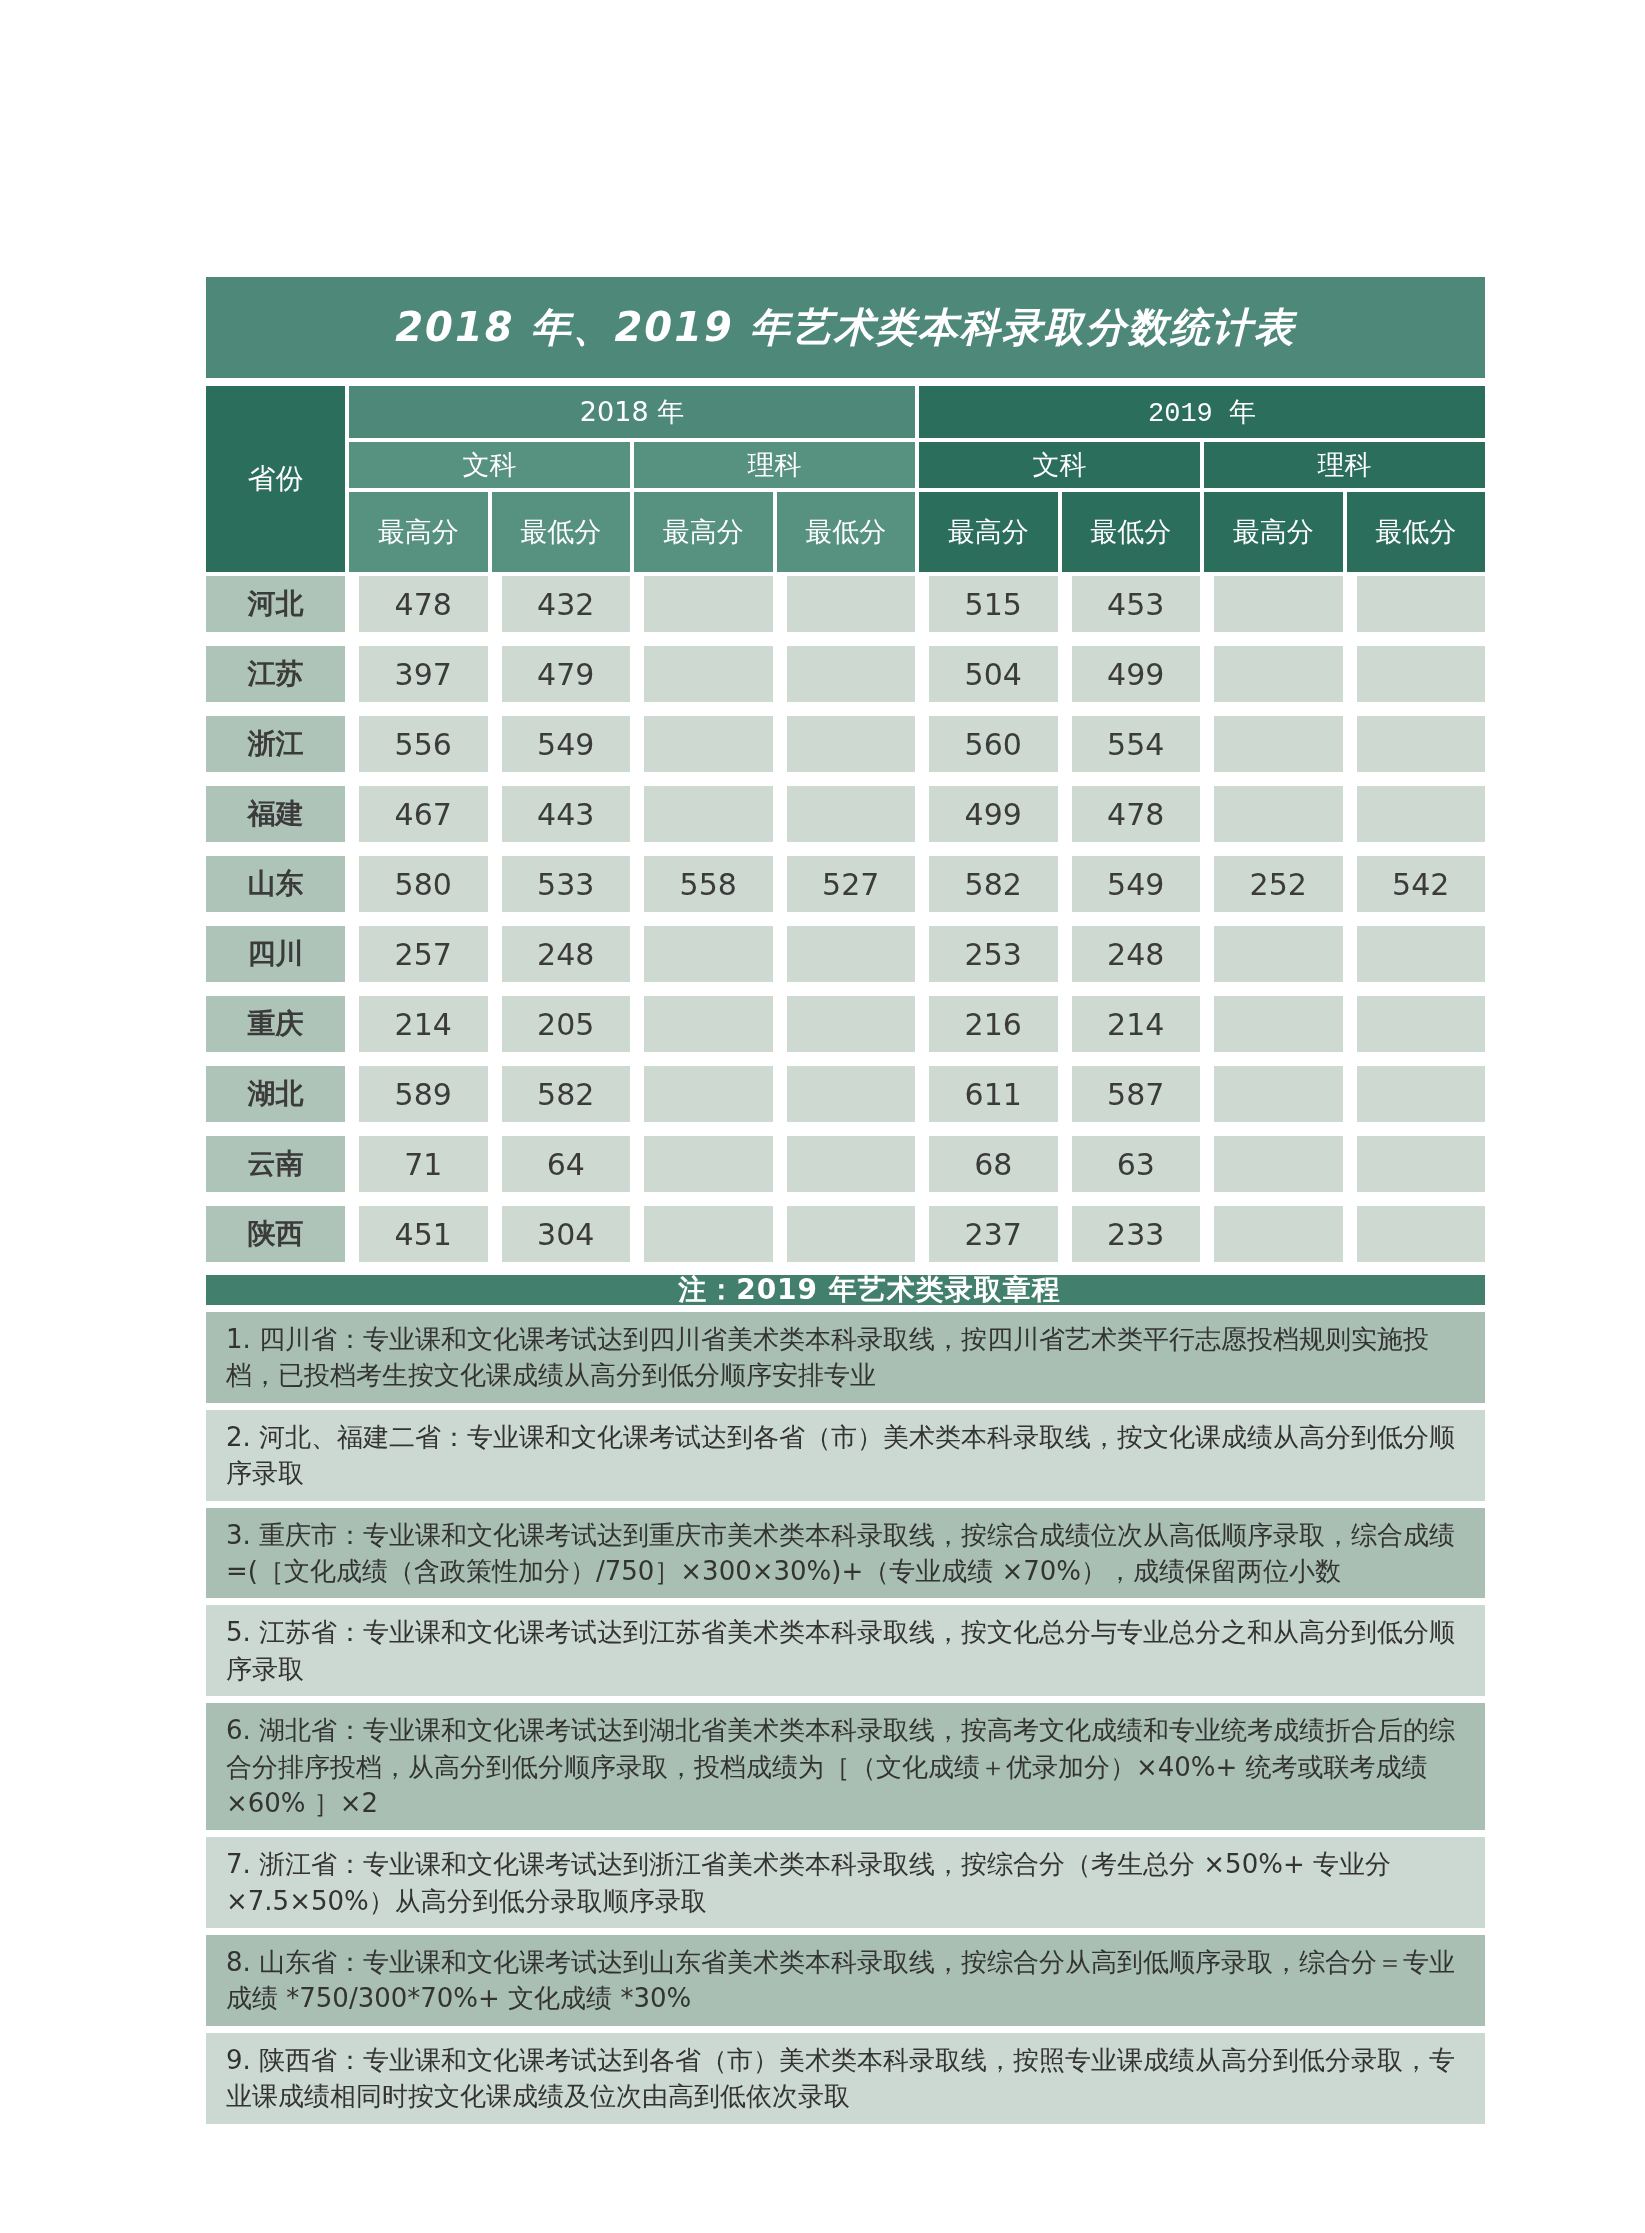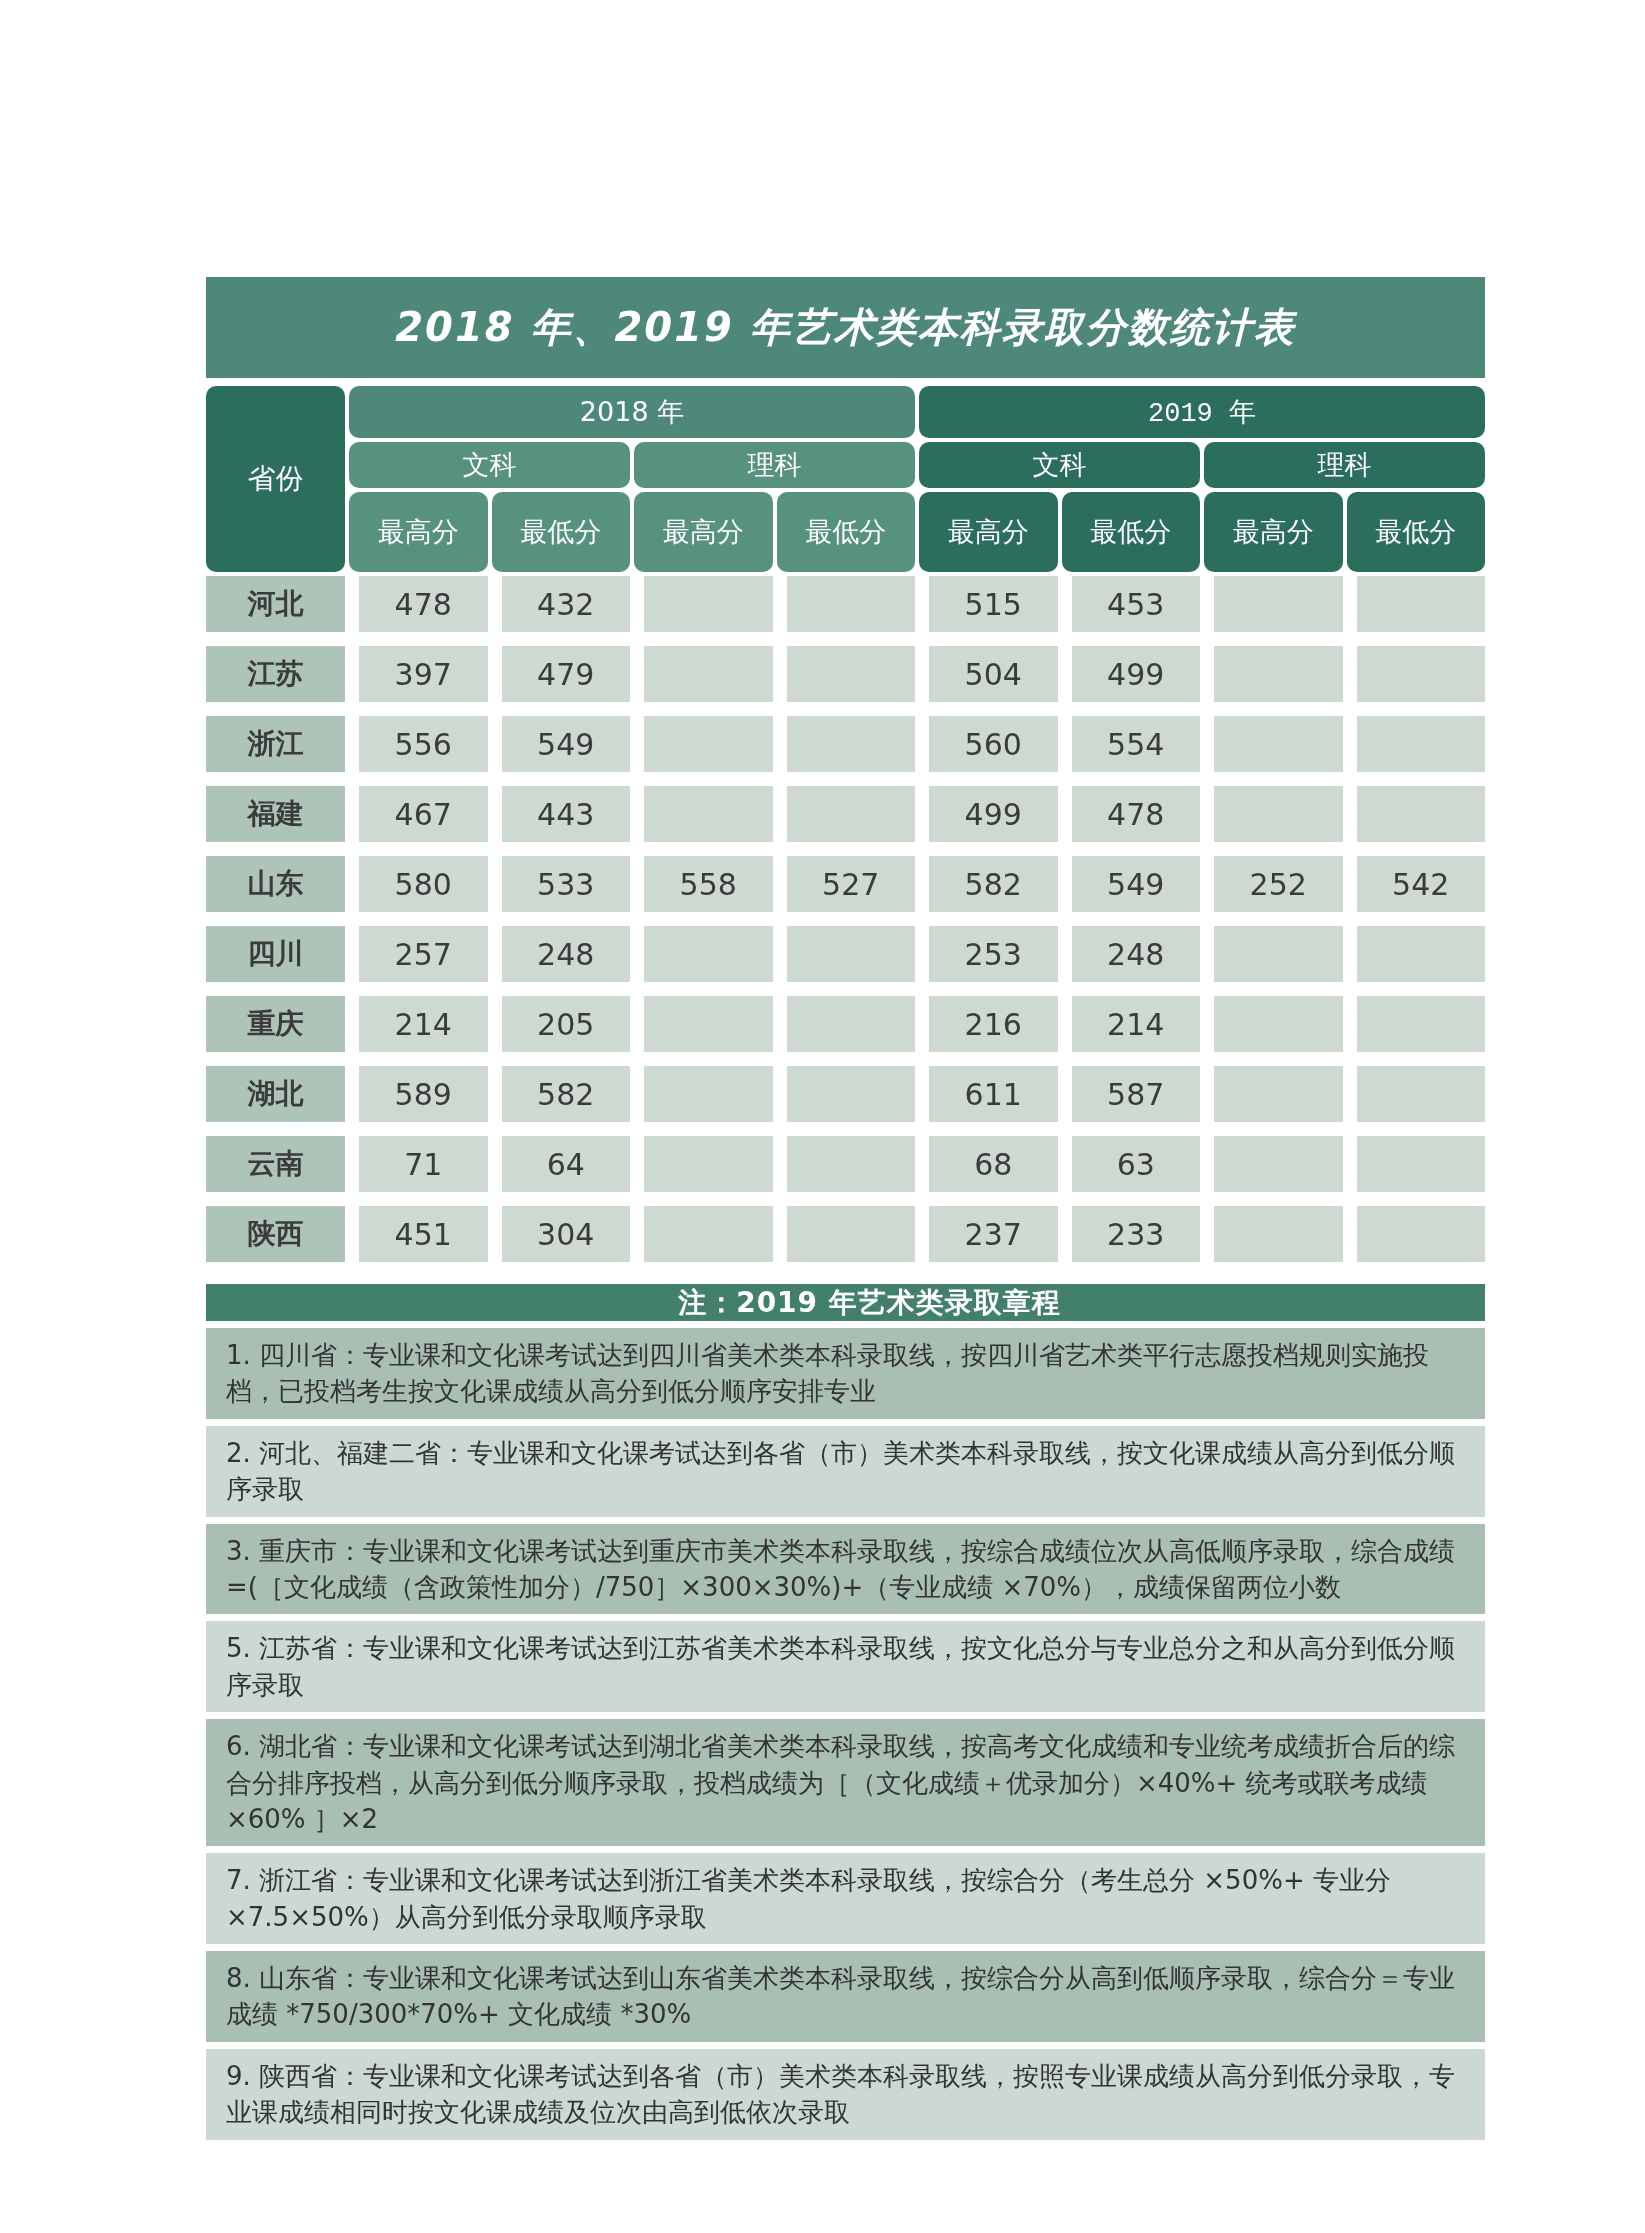--- a/index.html
+++ b/index.html
@@ -46,21 +46,20 @@
     grid-template-columns:139px repeat(8,1fr);
     grid-template-rows:52px 46px 80px;
     gap:4px;
   }
   .hcell{
     display:flex;
     align-items:center;
     justify-content:center;
     color:#ffffff;
     font-size:27px;
-    border-radius:10px;
   }
   .corner{grid-column:1;grid-row:1/4;background:var(--teal-dark);font-size:28px;}
   .yr18{grid-column:2/6;grid-row:1;background:var(--teal-mid);}
   .yr19{grid-column:6/10;grid-row:1;background:var(--teal-dark);font-family:Liberation Mono, monospace;}
   .subj18{background:var(--teal-light);grid-row:2;}
   .subj19{background:var(--teal-dark);grid-row:2;}
   .sc18{background:var(--teal-light);grid-row:3;}
   .sc19{background:var(--teal-dark);grid-row:3;}
   .c2-4{grid-column:2/4;} .c4-6{grid-column:4/6;} .c6-8{grid-column:6/8;} .c8-10{grid-column:8/10;}
   .score-grid{
@@ -80,22 +79,22 @@
     font-size:28px;
     font-weight:600;
     color:var(--ink);
   }
   .value{
     background:var(--data-cell);
     font-size:30px;
     color:var(--ink);
   }
   .note-bar{
-    margin-top:22px;
-    height:37px;
+    margin-top:13px;
+    height:30px;
     background:var(--note-bar);
     color:#ffffff;
     font-weight:bold;
     font-size:28px;
     display:flex;
     align-items:center;
     justify-content:center;
     letter-spacing:1px;
     padding-left:48px;
   }

